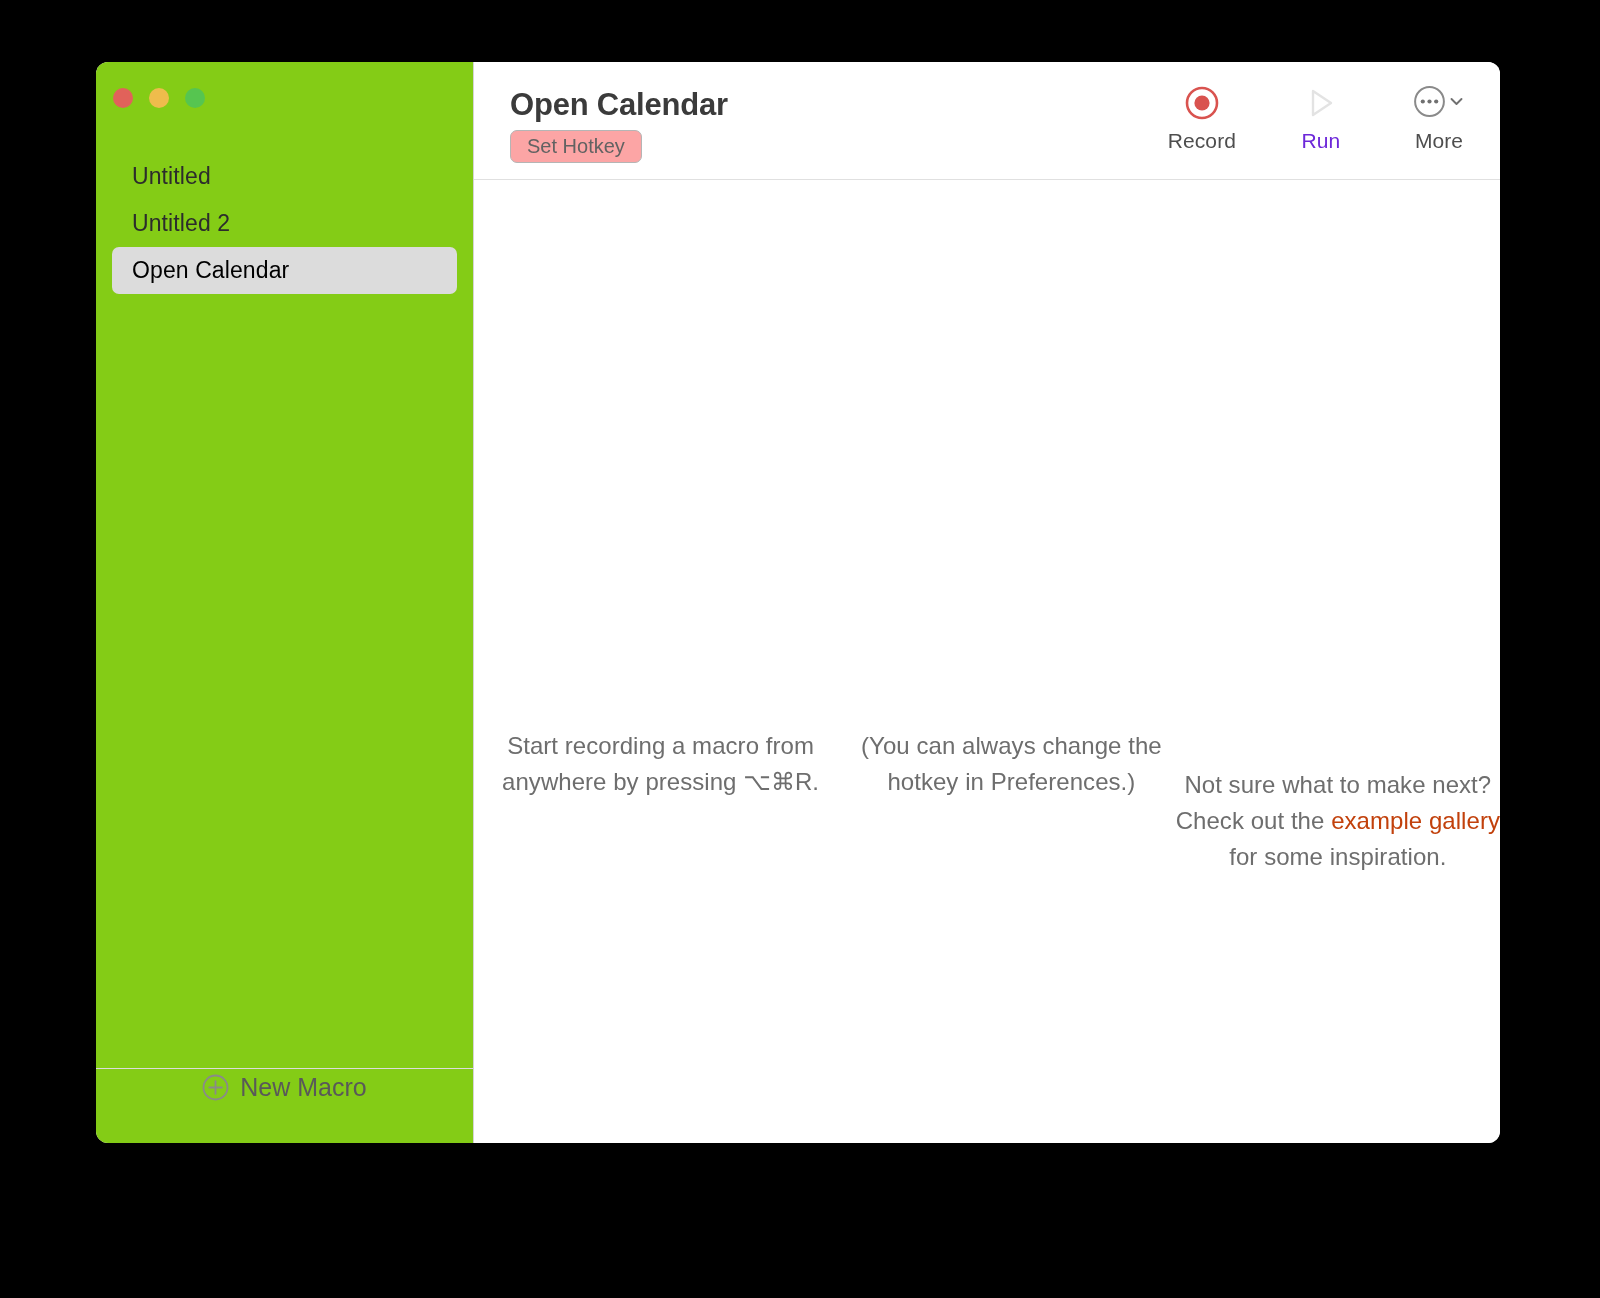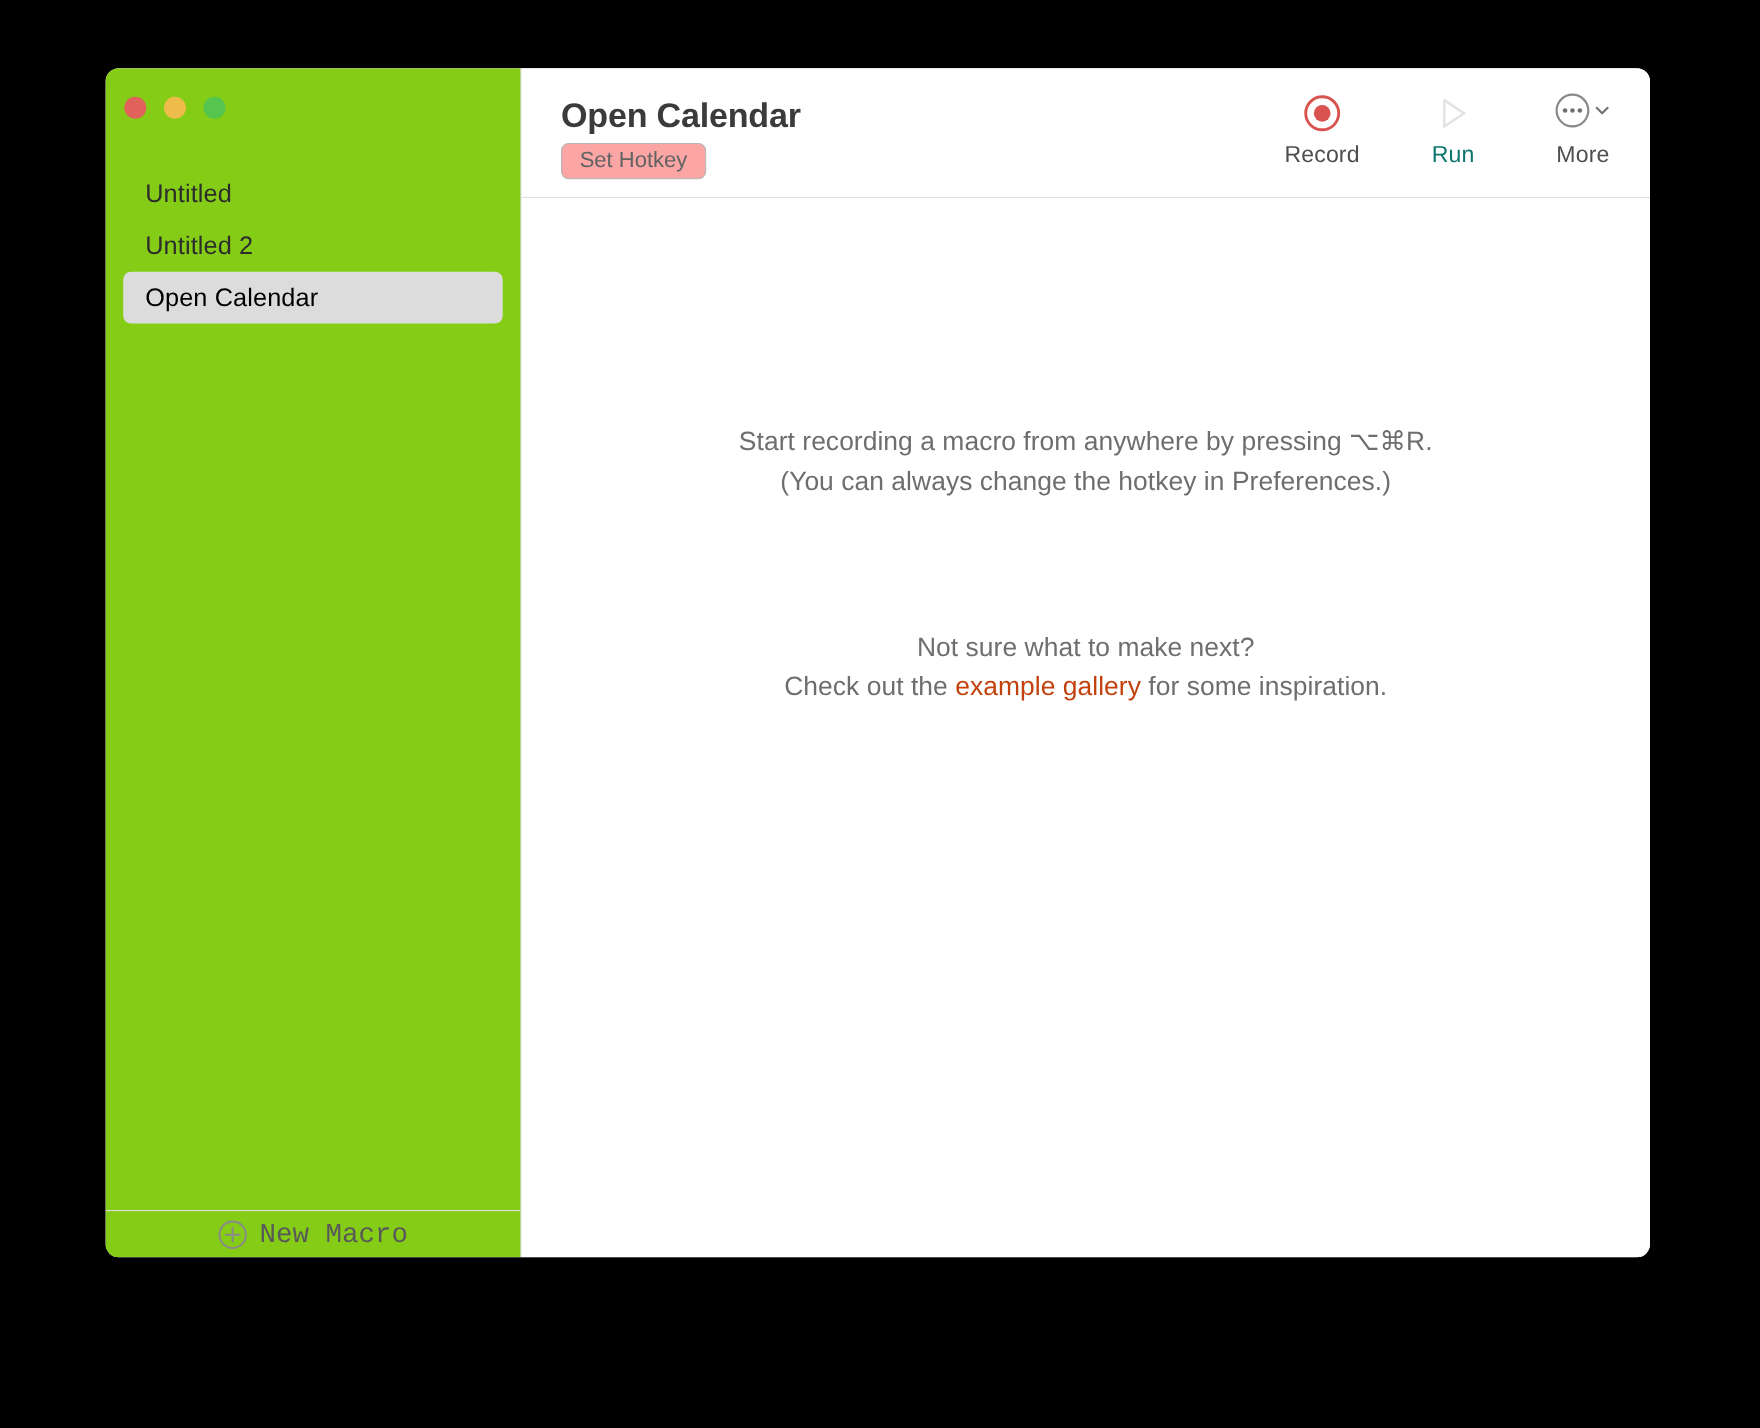--- a/index.html
+++ b/index.html
@@ -71,26 +71,25 @@
     letter-spacing: 0.1px;
     cursor: default;
     user-select: none;
   }
   .macro-item.selected {
     background: #dcdcdc;
     color: #000000;
   }
 
   #sidebar-footer {
-    height: 43px;
+    height: 75px;
     border-top: 1px solid #dcdcdc;
     display: flex;
-    align-items: center;
+    align-items: flex-start;
     justify-content: center;
-    font-family: Liberation Mono, monospace;
   }
 
   #new-macro-button {
     display: flex;
     align-items: center;
     gap: 11px;
     font-size: 25px;
     color: #595959;
     cursor: default;
     user-select: none;
@@ -176,34 +175,34 @@
     height: 38px;
     display: flex;
     align-items: center;
     justify-content: center;
   }
   .tool-button .tool-label {
     font-size: 21px;
     color: #4e4e4e;
     letter-spacing: 0.1px;
   }
-  .tool-button.disabled .tool-label { color: #0f766e; }
+  .tool-button.disabled .tool-label { color: #6d28d9; }
 
   #more-icon-wrap {
     display: flex;
     flex-direction: row;
     align-items: center;
     gap: 2px;
   }
 
   
   #empty-state {
     flex: 1;
     display: flex;
-    flex-direction: column;
+    flex-direction: row;
     align-items: center;
     padding-top: 204px;
   }
 
   .hint-line {
     font-size: 24px;
     color: #6e6e6e;
     line-height: 36px;
     text-align: center;
     letter-spacing: 0.05px;

